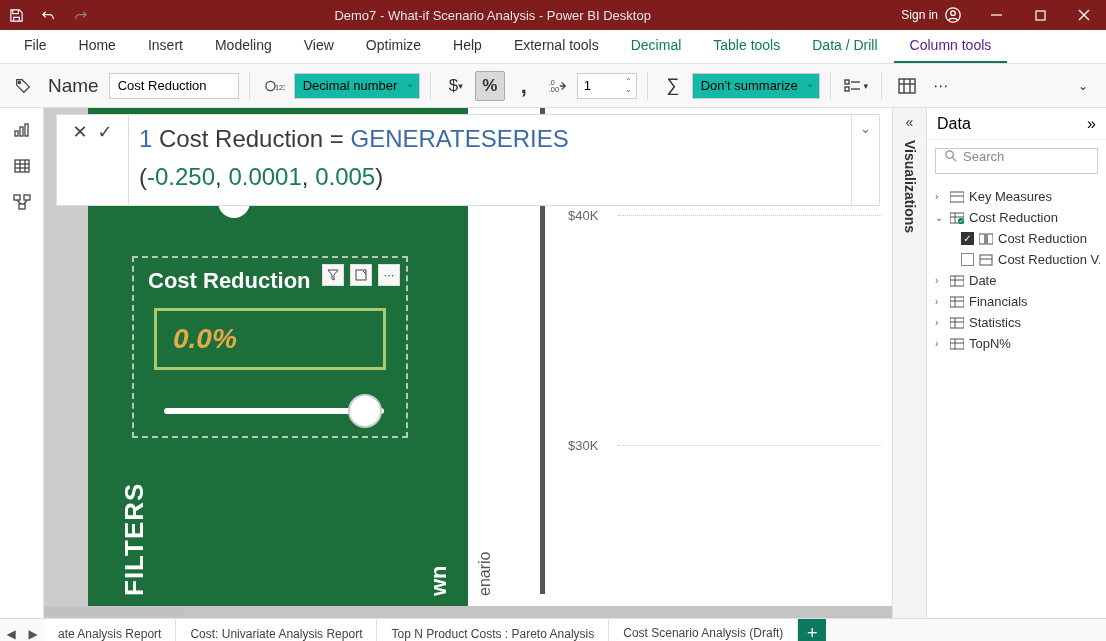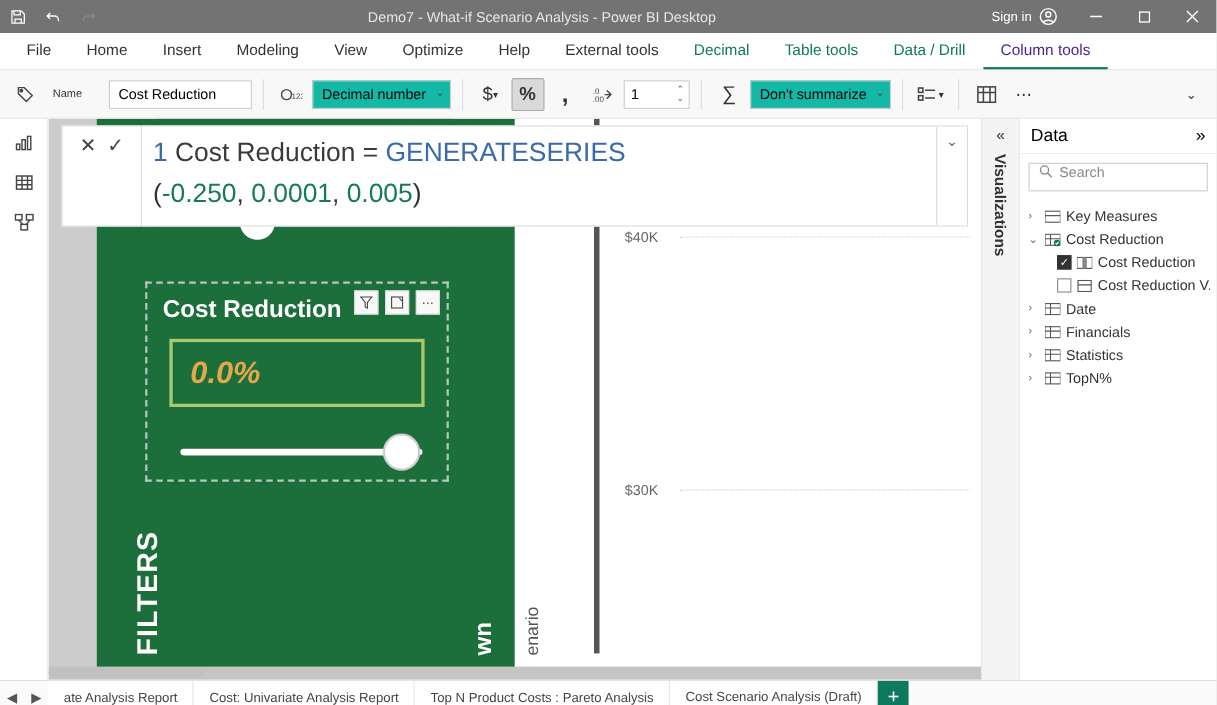--- a/index.html
+++ b/index.html
@@ -1,36 +1,36 @@
 <!DOCTYPE html>
 <html><head>
 <meta charset="utf-8">
 <style>
 * { box-sizing: border-box; margin: 0; padding: 0; font-family: "Segoe UI", sans-serif; }
 body { width: 1106px; height: 641px; background: #fff; overflow: hidden; position: relative; font-size: 13px; }
 
 
-.titlebar { height: 30px; background: #737373; color: #fff; display: flex; align-items: center; }
+.titlebar { height: 30px; background: #7f1d1d; color: #fff; display: flex; align-items: center; }
 .titlebar-left { display: flex; align-items: center; gap: 0; }
 .titlebar-btn { width: 32px; height: 30px; display: flex; align-items: center; justify-content: center; color: #fff; cursor: pointer; }
 .titlebar-title { flex: 1; text-align: center; font-size: 13px; color: #e6e6e6; }
 .titlebar-right { display: flex; align-items: center; }
 .signin { display: flex; align-items: center; gap: 6px; padding: 0 12px; font-size: 12px; }
 .winbtn { width: 44px; height: 30px; display: flex; align-items: center; justify-content: center; cursor: pointer; }
 
 
 .ribbon-menu { height: 34px; background: #fff; border-bottom: 1px solid #e1e1e1; display: flex; align-items: flex-end; padding-left: 8px; }
 .ribbon-tab { padding: 8px 16px; font-size: 14px; color: #333; cursor: pointer; border-bottom: 2px solid transparent; }
 .ribbon-tab.ctx { color: #0d7a5f; font-weight: 400; }
 .ribbon-tab.active { border-bottom: 2px solid #0d7a5f; color: #4c1d95; }
 
 
 .toolbar { height: 44px; background: #f8f8f8; border-bottom: 1px solid #e1e1e1; display: flex; align-items: center; padding: 0 8px; gap: 4px; }
 .tb-sep { width: 1px; height: 28px; background: #ddd; margin: 0 6px; }
-.tb-label { font-size: 10px; color: #333; margin-left: 6px; margin-right: 20px; }
+.tb-label { font-size: 19px; color: #333; margin-left: 6px; margin-right: 6px; }
 .tb-input { height: 26px; border: 1px solid #ccc; padding: 2px 8px; font-size: 13px; background: #fff; }
 .tb-dropdown { height: 26px; border: 1px solid #ccc; padding: 2px 18px 2px 8px; font-size: 13px; background: #14b8a6; position: relative; display: flex; align-items: center; cursor: pointer; }
 .tb-dropdown::after { content: "⌄"; position: absolute; right: 4px; top: 3px; color: #555; font-size: 11px; }
 .tb-btn { width: 30px; height: 30px; display: flex; align-items: center; justify-content: center; cursor: pointer; font-size: 15px; color: #333; border-radius: 2px; }
 .tb-btn.active { background: #d9d9d9; border: 1px solid #aaa; }
 .tb-btn svg { stroke: #444; fill: none; stroke-width: 1.4; }
 .spinner { height: 26px; width: 60px; border: 1px solid #ccc; background: #fff; display: flex; align-items: center; padding: 0 6px; position: relative; }
 .spinner .carets { position: absolute; right: 4px; display: flex; flex-direction: column; font-size: 8px; line-height: 8px; color: #555; }
 
 

